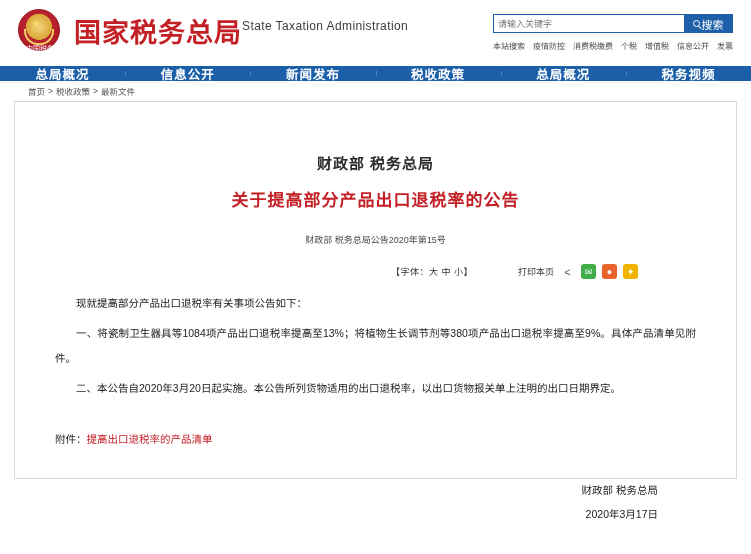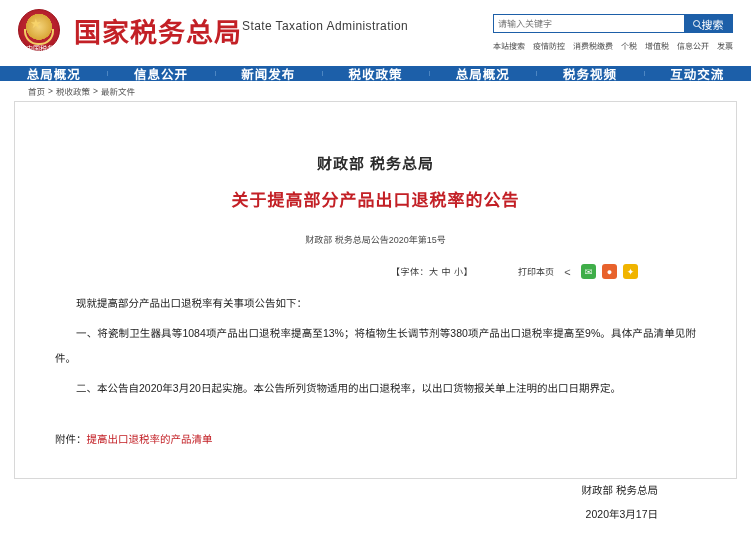--- a/index.html
+++ b/index.html
@@ -307,21 +307,20 @@
     </div>
   </div>
 
   <div class="nav">
     <div class="nav-item">总局概况</div>
     <div class="nav-item">信息公开</div>
     <div class="nav-item">新闻发布</div>
     <div class="nav-item">税收政策</div>
     <div class="nav-item">总局概况</div>
     <div class="nav-item">税务视频</div>
-    <div class="nav-item">互动交流</div>
   </div>
 
   <div class="crumb">
     <a>首页</a>
     <span class="sep">&gt;</span>
     <a>税收政策</a>
     <span class="sep">&gt;</span>
     <a>最新文件</a>
   </div>
 

